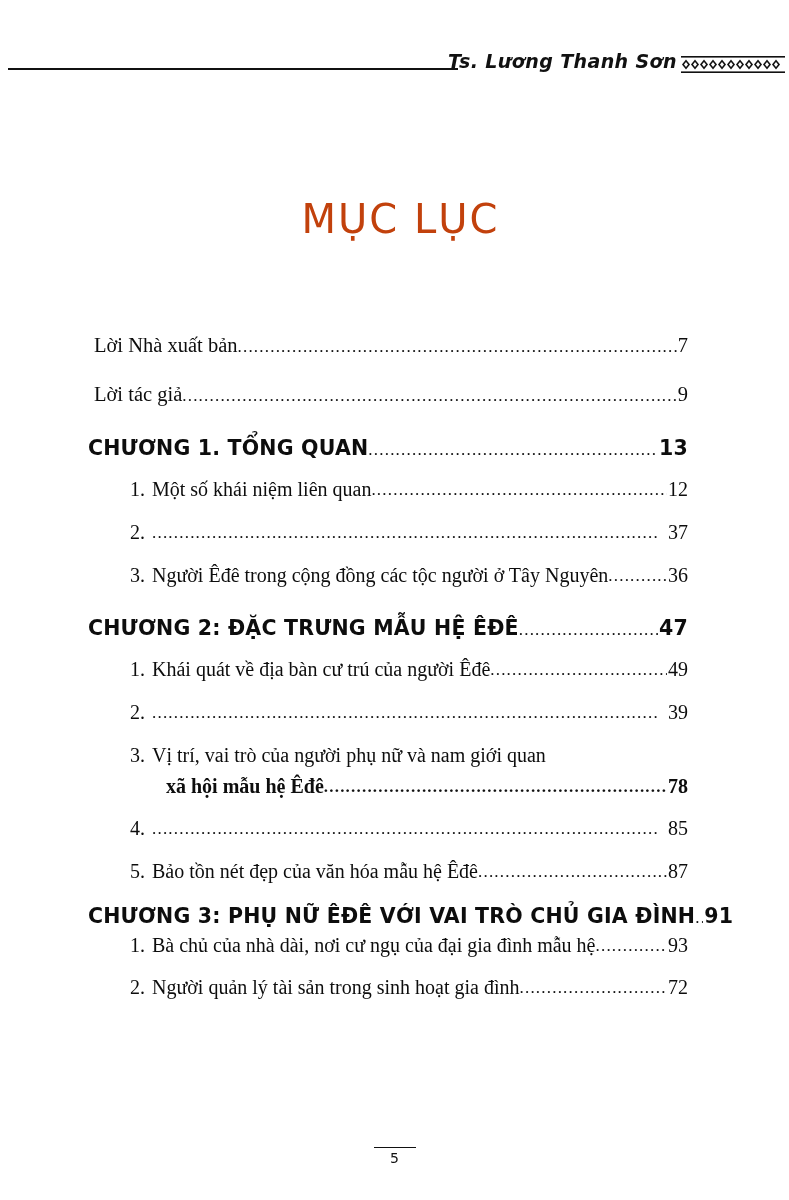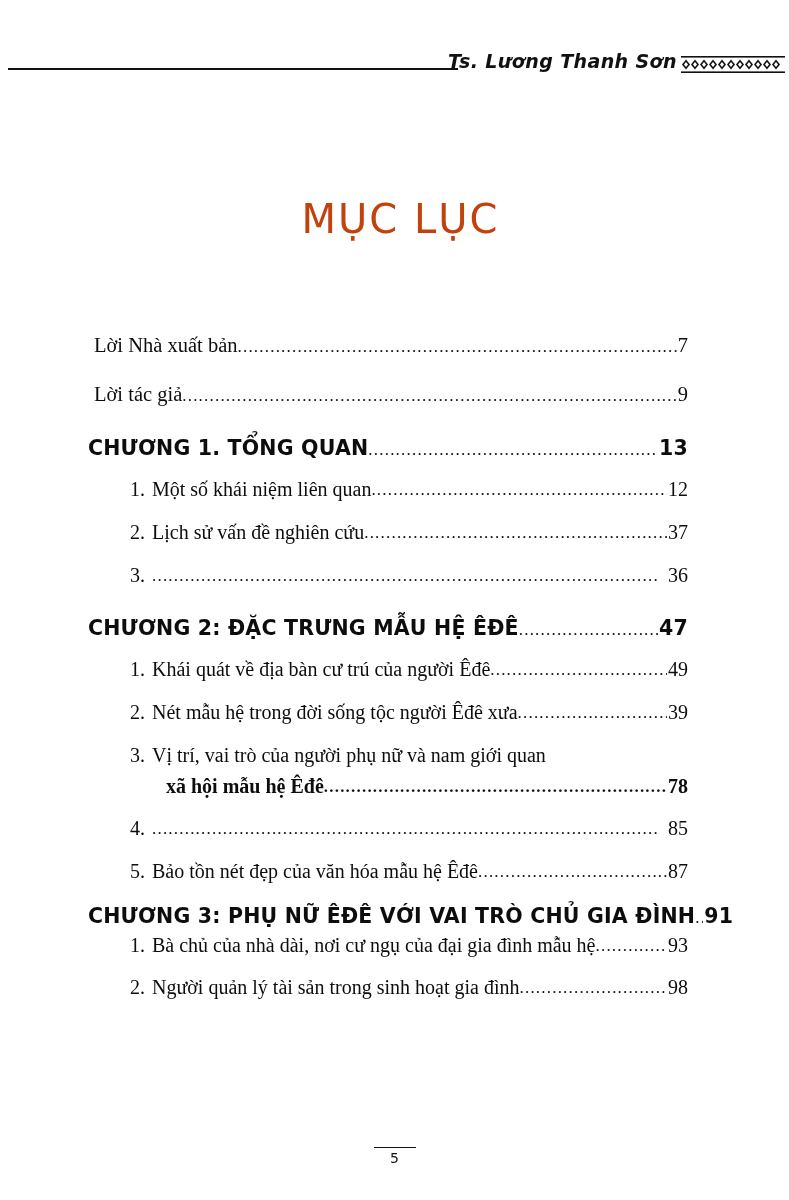--- a/index.html
+++ b/index.html
@@ -229,47 +229,46 @@
 
   <div class="row sub">
     <span class="num">1.</span>
     <span class="txt">Một số khái niệm liên quan</span>
     <span class="dots">.............................................................................................</span>
     <span class="pg">12</span>
   </div>
 
   <div class="row sub">
     <span class="num">2.</span>
-    <span class="txt">Lịch sử vấn đề nghiên cứu</span>
     <span class="dots">.............................................................................................</span>
     <span class="pg">37</span>
   </div>
 
   <div class="row sub">
     <span class="num">3.</span>
+    <span class="txt">Người Êđê trong cộng đồng các tộc người ở Tây Nguyên</span>
     <span class="dots">.............................................................................................</span>
     <span class="pg">36</span>
   </div>
 
   <div class="row chapter">
     <span class="txt">CHƯƠNG 2: ĐẶC TRƯNG MẪU HỆ ÊĐÊ</span>
     <span class="dots">.............................................................................................</span>
     <span class="pg">47</span>
   </div>
 
   <div class="row sub">
     <span class="num">1.</span>
     <span class="txt">Khái quát về địa bàn cư trú của người Êđê</span>
     <span class="dots">.............................................................................................</span>
     <span class="pg">49</span>
   </div>
 
   <div class="row sub">
     <span class="num">2.</span>
-    <span class="txt">Nét mẫu hệ trong đời sống tộc người Êđê xưa</span>
     <span class="dots">.............................................................................................</span>
     <span class="pg">39</span>
   </div>
 
   <div class="row sub tight">
     <span class="num">3.</span>
     <span class="txt">Vị trí, vai trò của người phụ nữ và nam giới quan</span>
   </div>
 
   <div class="row sub-cont">
@@ -301,21 +300,21 @@
     <span class="num">1.</span>
     <span class="txt">Bà chủ của nhà dài, nơi cư ngụ của đại gia đình mẫu hệ</span>
     <span class="dots">.............................................................................................</span>
     <span class="pg">93</span>
   </div>
 
   <div class="row sub">
     <span class="num">2.</span>
     <span class="txt">Người quản lý tài sản trong sinh hoạt gia đình</span>
     <span class="dots">.............................................................................................</span>
-    <span class="pg">98</span>
+    <span class="pg">72</span>
   </div>
 
 </div>
 
 <div class="footer">
   <div class="footer-rule"></div>
   <div class="footer-num">5</div>
 </div>
 
 </body></html>

